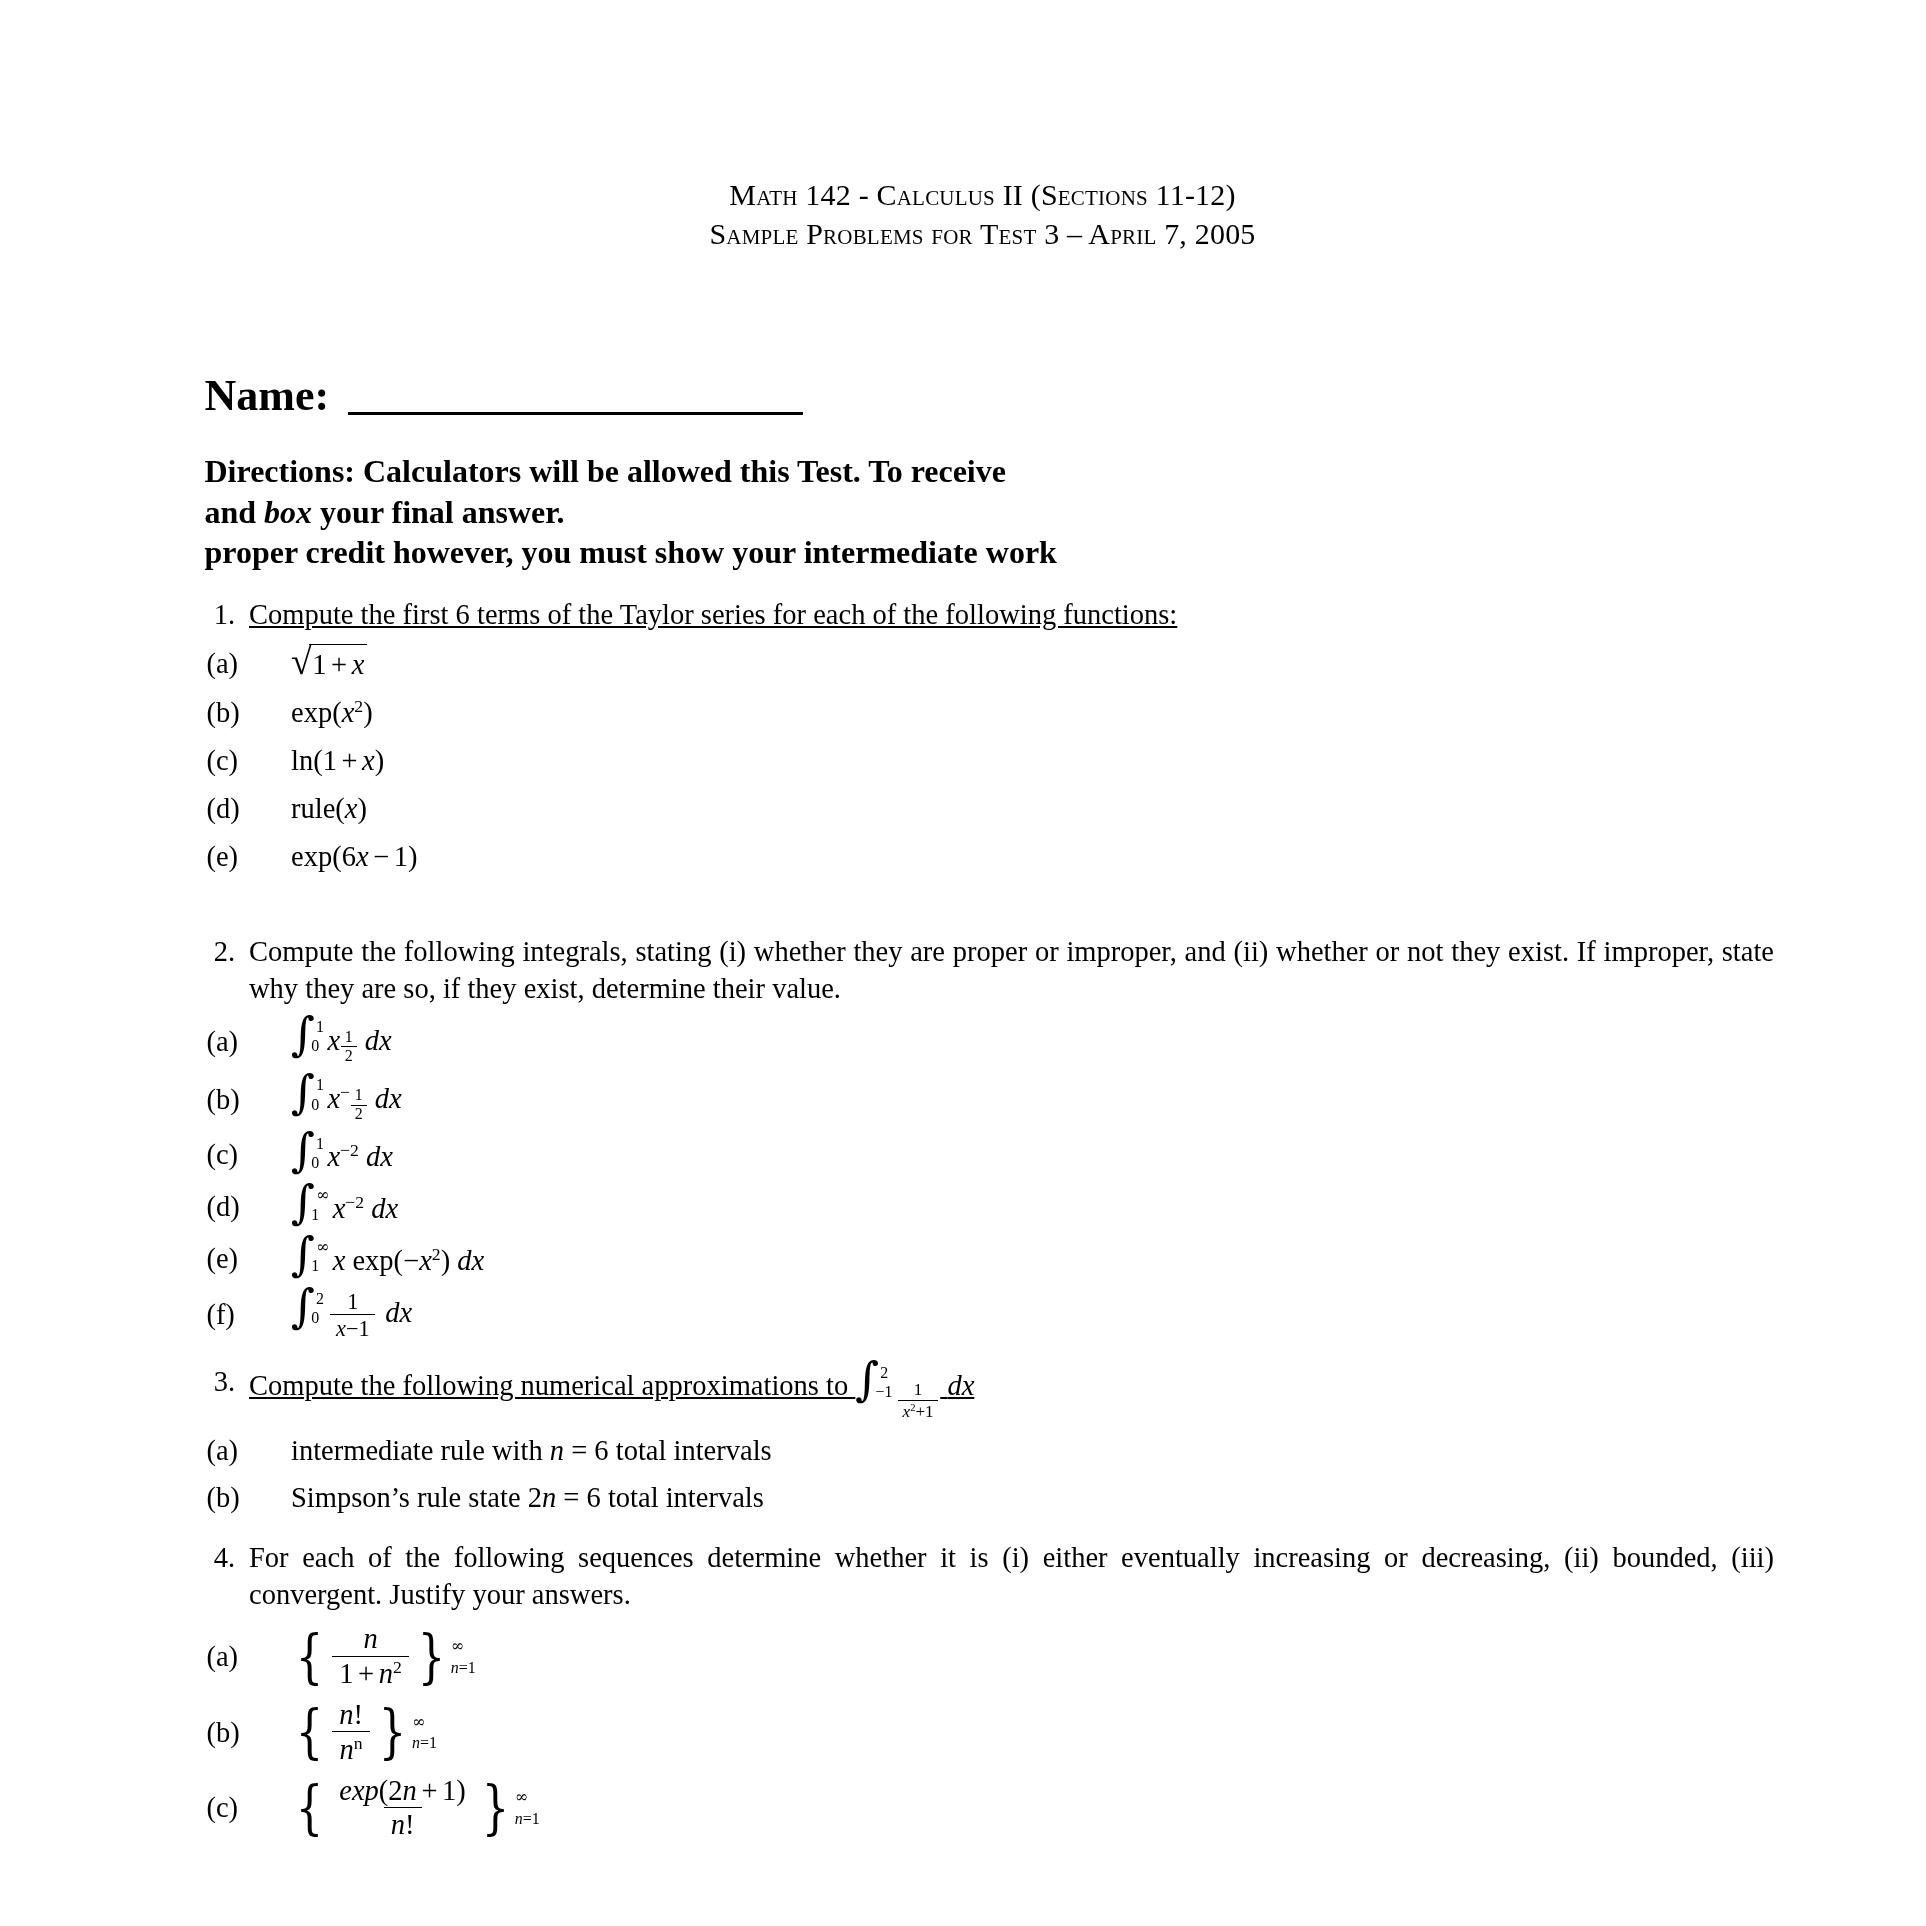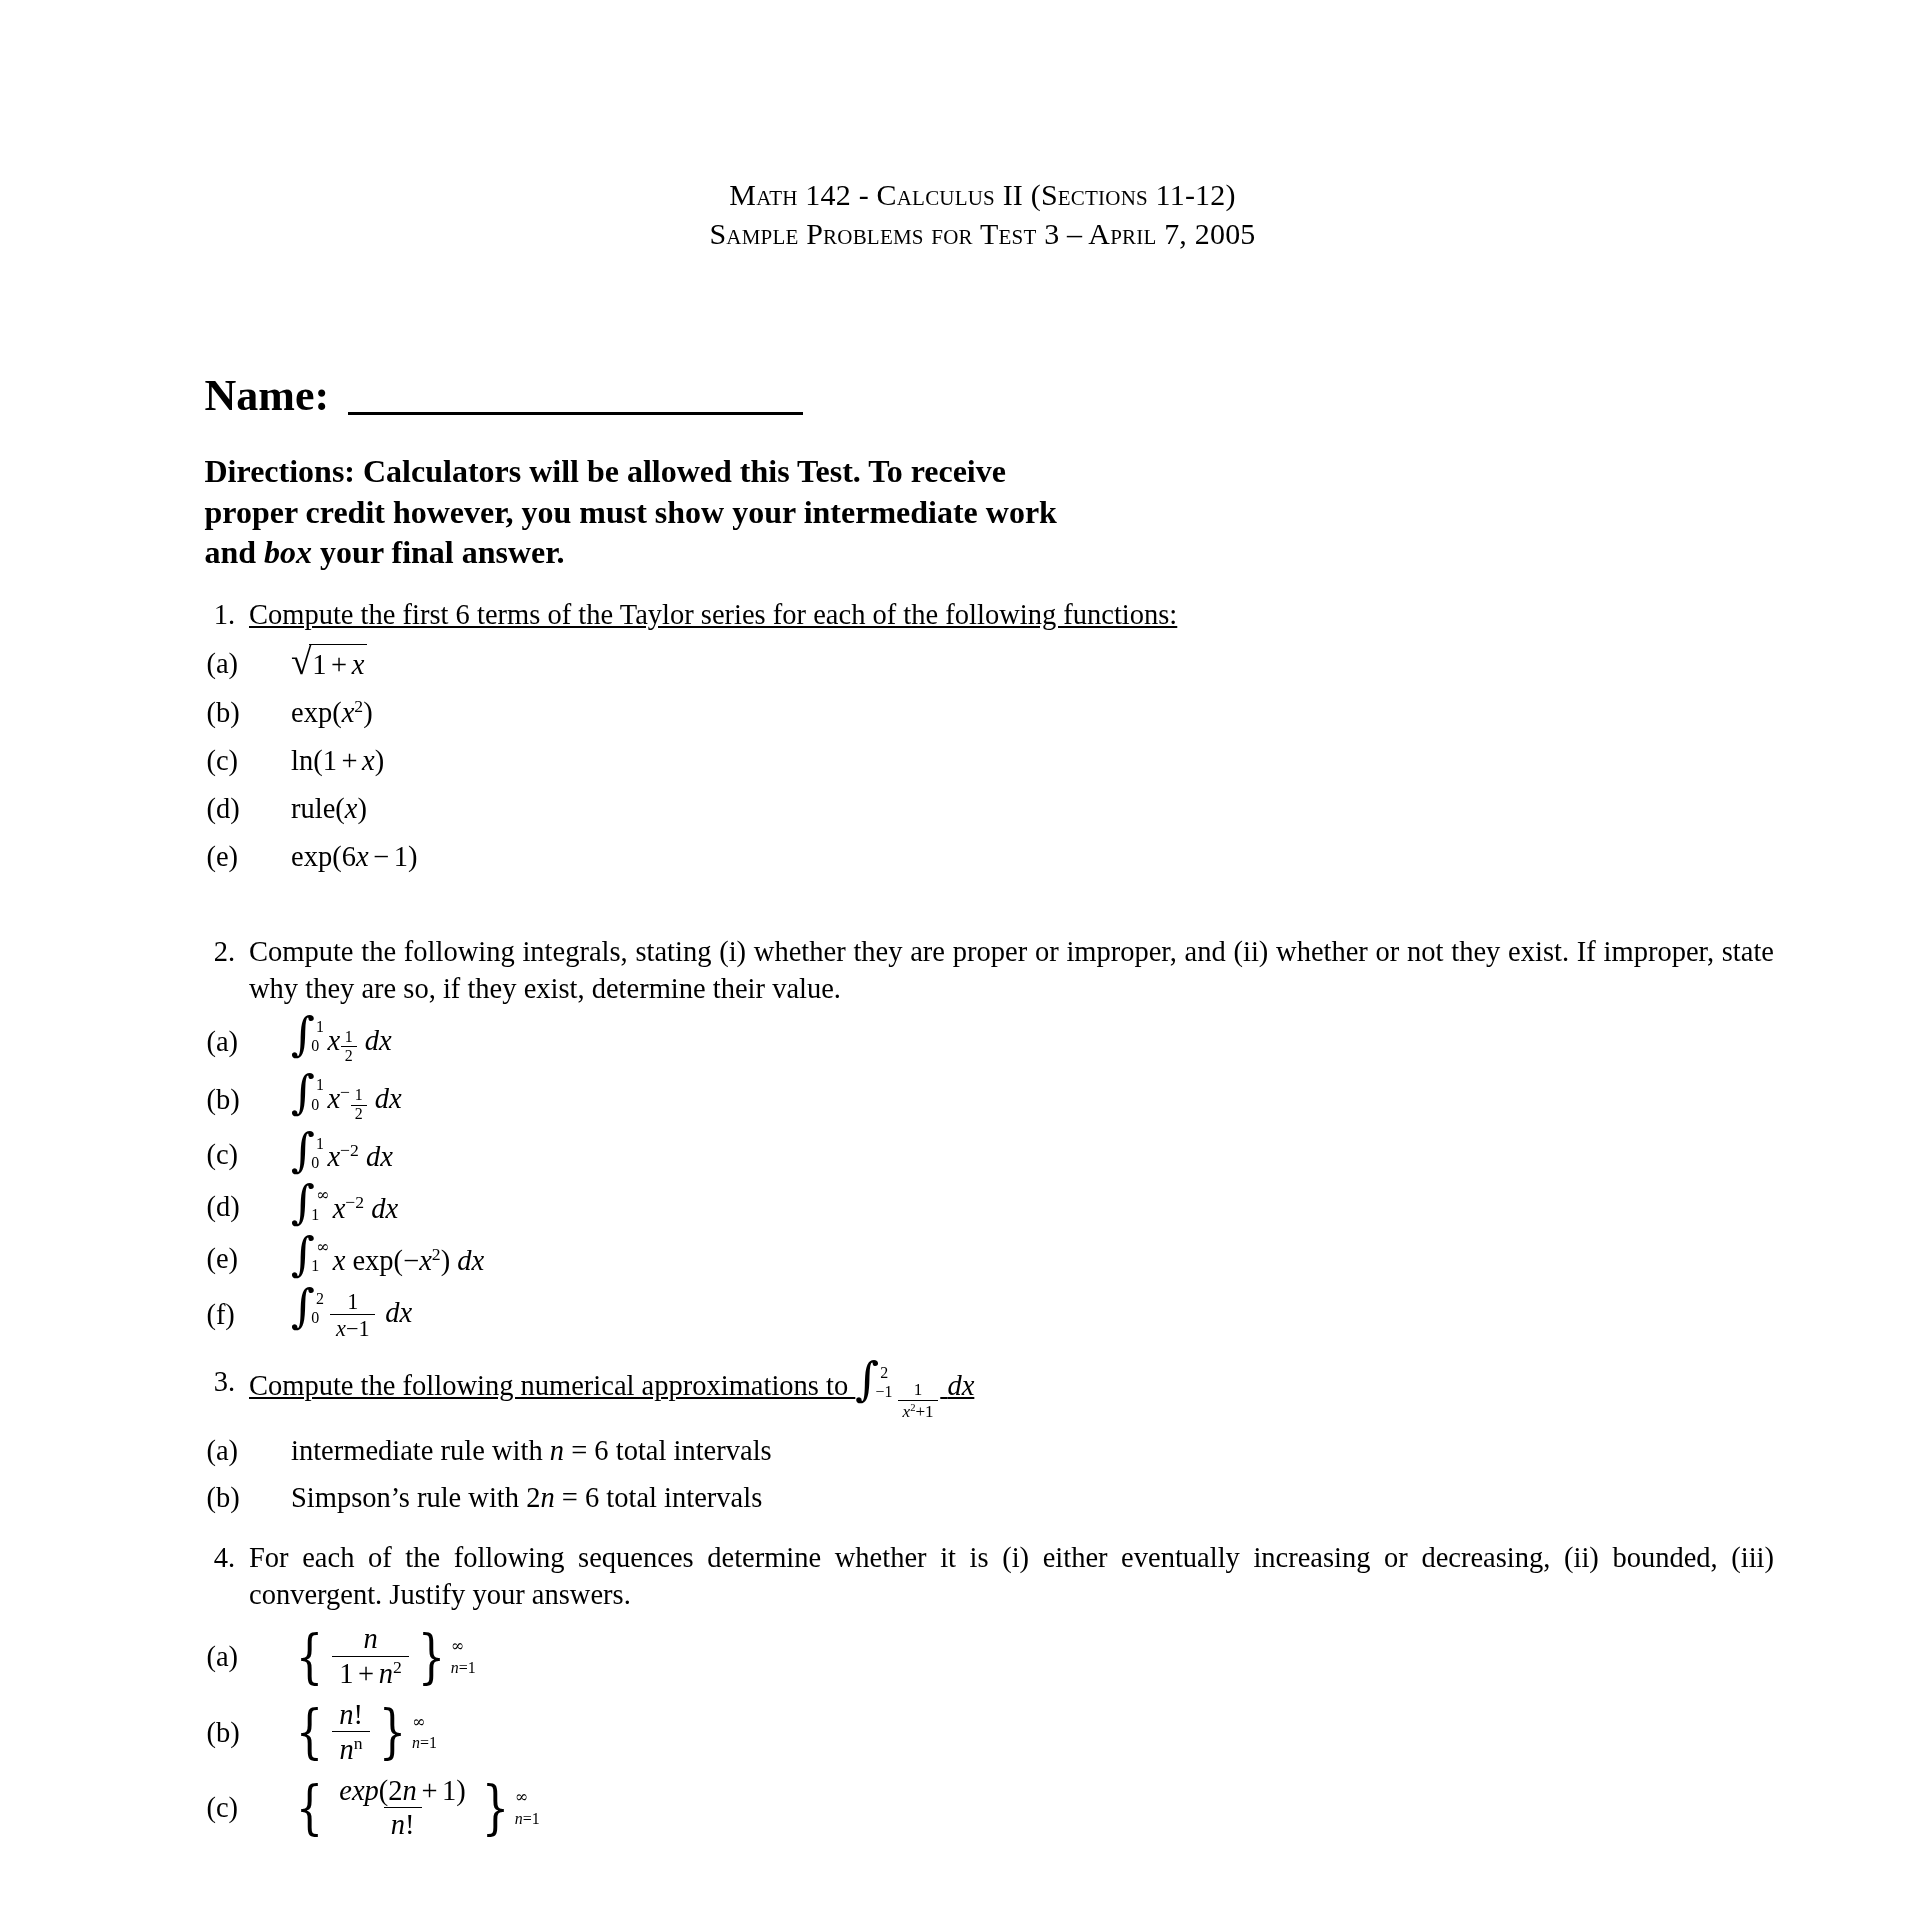--- a/index.html
+++ b/index.html
@@ -167,22 +167,22 @@
 
   <div class="body-col">
 
     <div class="name-row">
       <span>Name:</span>
       <span class="name-rule"></span>
     </div>
 
     <div class="directions">
       <div class="dir-line">Directions:  Calculators will be allowed this Test.  To receive</div>
+      <div class="dir-line"><span>and </span><span class="it">box</span><span> your final answer.</span></div>
       <div class="dir-line">proper credit however, you must show your intermediate work</div>
-      <div class="dir-line"><span>and </span><span class="it">box</span><span> your final answer.</span></div>
     </div>
 
     <div class="problems">
 
       <div class="prob">
         <div class="num">1.</div>
         <div class="txt nj">Compute the first 6 terms of the Taylor series for each of the following functions:</div>
       </div>
 
       <div class="sublist">
@@ -321,21 +321,21 @@
 
       <div class="sublist">
 
         <div class="sub">
           <div class="lbl">(a)</div>
           <div class="bdy m"><span>intermediate rule with </span><span class="mi">n</span><span> = 6 total intervals</span></div>
         </div>
 
         <div class="sub">
           <div class="lbl">(b)</div>
-          <div class="bdy m"><span>Simpson’s rule with </span><span class="mr">2</span><span class="mi">n</span><span> = 6 total intervals</span></div>
+          <div class="bdy m"><span>Simpson’s rule state </span><span class="mr">2</span><span class="mi">n</span><span> = 6 total intervals</span></div>
         </div>
 
       </div>
 
       <div class="gap-md"></div>
 
       <div class="prob">
         <div class="num">4.</div>
         <div class="txt">For each of the following sequences determine whether it is (i) either eventually increasing or decreasing, (ii) bounded, (iii) convergent. Justify your answers.</div>
       </div>

